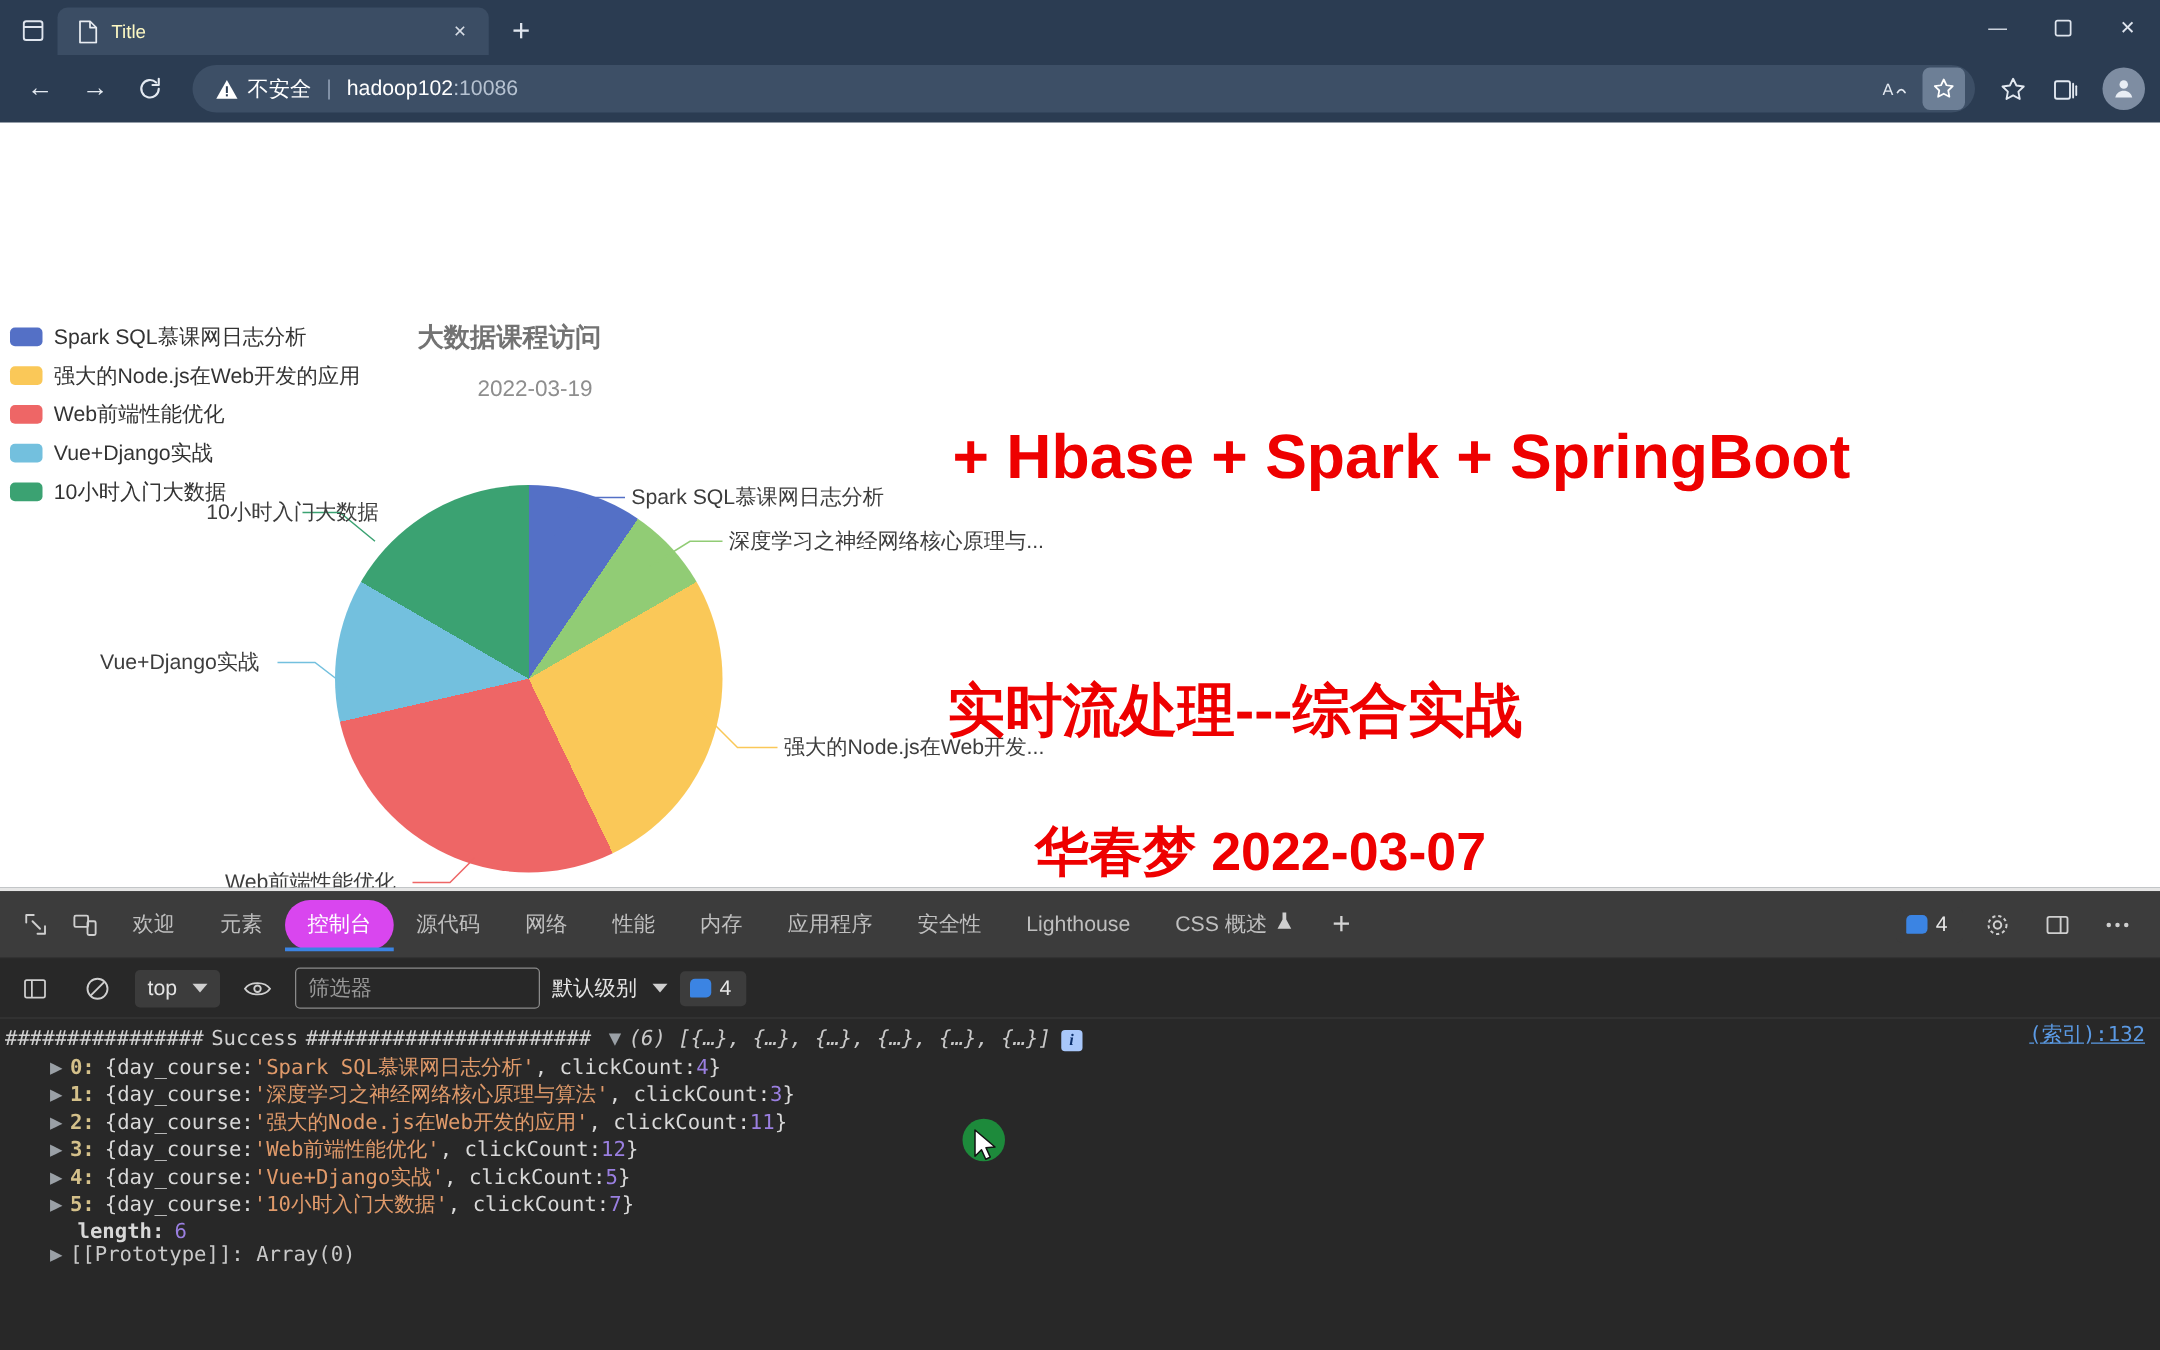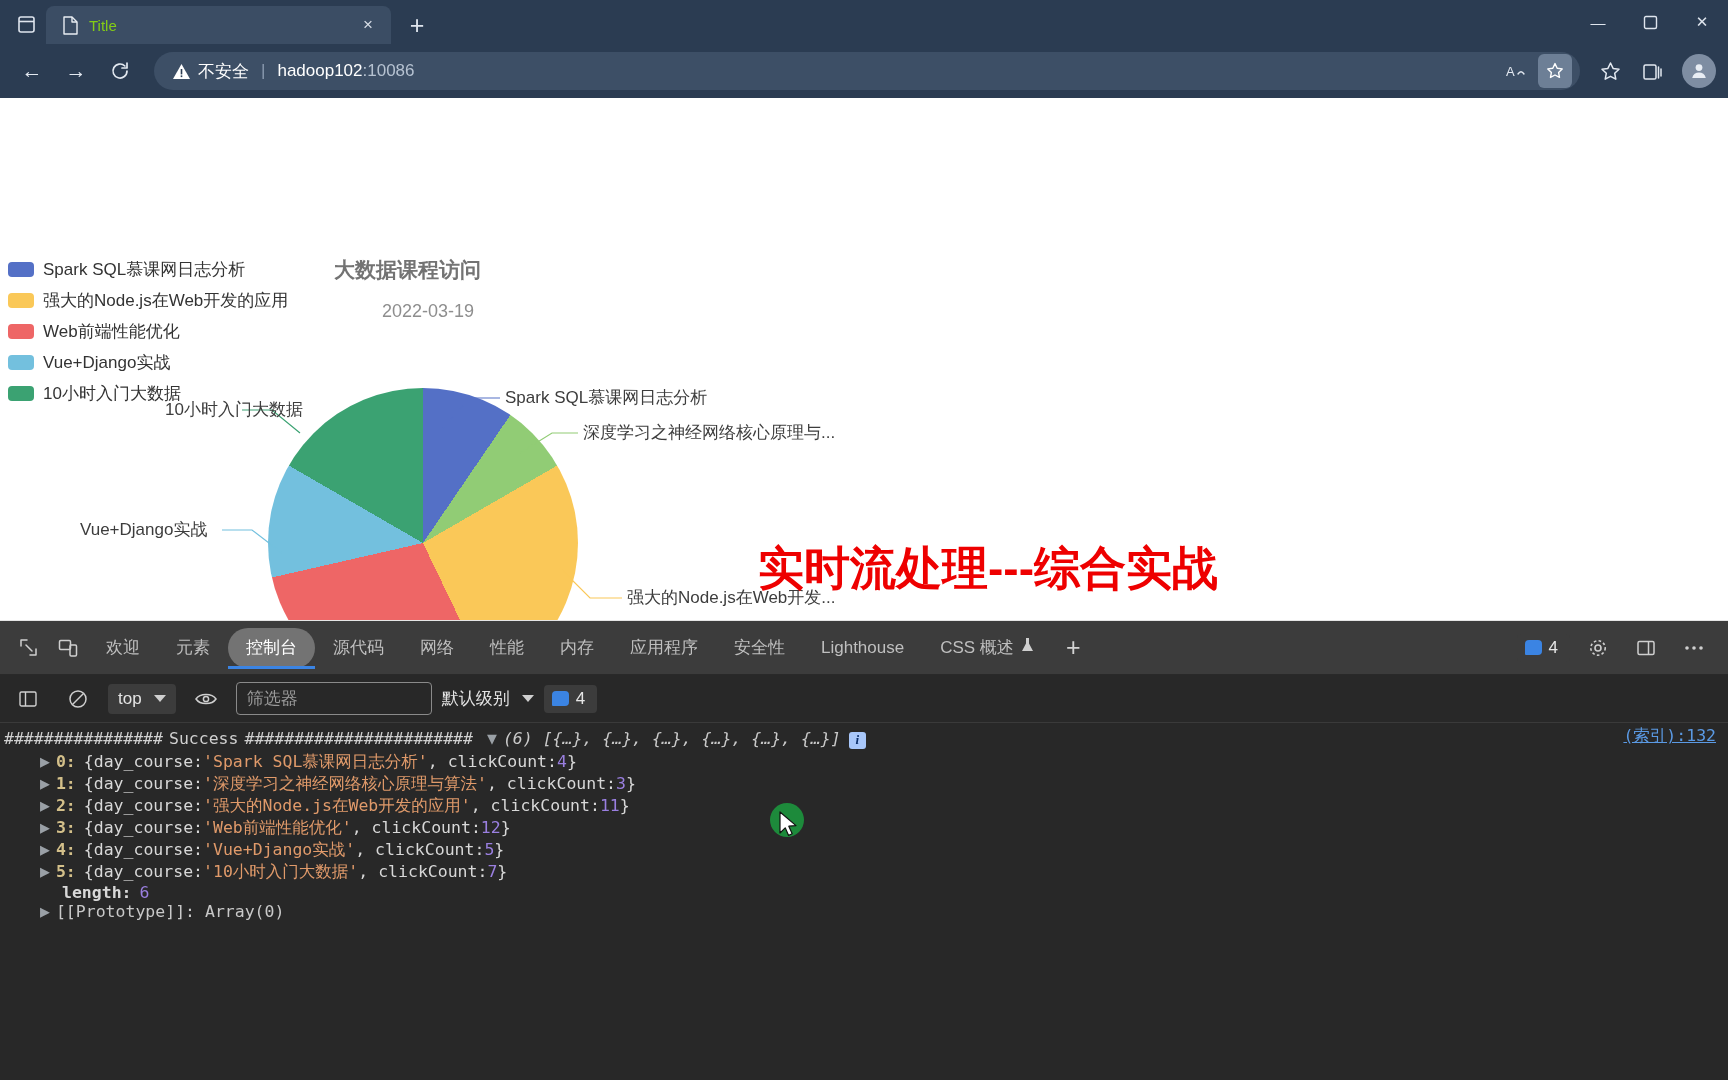--- a/index.html
+++ b/index.html
@@ -17,21 +17,21 @@
     padding-left: 6px; position: relative; flex: 0 0 44px;
   }
   .tab {
     height: 38px; width: 345px; background: #3b4d64; border-radius: 8px 8px 0 0;
     display: flex; align-items: center; padding: 0 10px 0 16px; gap: 10px;
     position: relative;
   }
   .tab-favicon { width: 17px; height: 19px; position: relative; flex: 0 0 17px; }
   .tab-favicon svg { display: block; }
   .tab-title {
-    color: #84cc16; font-size: 15px; flex: 1; white-space: nowrap;
+    color: #fef9c3; font-size: 15px; flex: 1; white-space: nowrap;
     overflow: hidden; text-overflow: ellipsis;
   }
   .tab-close {
     width: 26px; height: 26px; border-radius: 4px; color: #d6dce5;
     display: flex; align-items: center; justify-content: center; font-size: 17px;
   }
   .newtab {
     width: 34px; height: 34px; margin-left: 9px; margin-bottom: 2px; color: #dfe5ee;
     display: flex; align-items: center; justify-content: center; font-size: 25px;
     font-weight: 300;
@@ -106,38 +106,38 @@
 
   
   .overlay-text { position: absolute; color: #ee0000; font-weight: bold; white-space: nowrap; }
   .ot1 { left: 590px; top: 140px; font-size: 50px; }
   .ot2 { left: 762px; top: 238px; font-size: 50px; }
   .ot3 { left: 758px; top: 440px; font-size: 46px; }
   .ot4 { left: 828px; top: 555px; font-size: 43px; }
 
   
   .devtools {
-    flex: 0 0 auto; height: 460px; background: #282828; display: flex; flex-direction: column;
-    border-top: 1px solid #e5e5e5;
+    flex: 0 0 auto; height: 370px; background: #282828; display: flex; flex-direction: column;
+    border-top: 3px solid #e5e5e5;
   }
   .dt-tabbar {
     height: 54px; background: #3c3c3c; display: flex; align-items: center;
     padding: 0 8px; gap: 0px; flex: 0 0 54px; border-bottom: 1px solid #292929;
   }
   .dt-iconbtn {
     width: 40px; height: 40px; display: flex; align-items: center; justify-content: center;
     color: #cfcfcf; flex: 0 0 40px;
   }
   .dt-tab {
     padding: 0 18px; height: 40px; display: flex; align-items: center; gap: 7px;
     color: #bfbfbf; font-size: 17px; white-space: nowrap; border-radius: 3px;
     position: relative;
   }
   .dt-tab.active {
-    background: #737373; color: #ffffff; border-radius: 20px;
+    background: #d946ef; color: #ffffff; border-radius: 20px;
   }
   .dt-tab.active::after {
     content: ""; position: absolute; left: 0; right: 0; bottom: -1px; height: 3px;
     background: #3b84e3;
   }
   .dt-tab-plus { color: #d4d4d4; font-size: 25px; font-weight: 300; padding: 0 14px; }
   .dt-tabbar-right { margin-left: auto; display: flex; align-items: center; gap: 8px; padding-right: 6px; }
   .msg-badge {
     display: flex; align-items: center; gap: 7px; background: #3c3c3c;
     border-radius: 4px; padding: 4px 12px 4px 8px;
@@ -335,20 +335,21 @@
       <polyline points="300,335 272,312 242,312" stroke="#3ba272" fill="none" stroke-width="1.2"></polyline>
     </svg>
 
     <div class="pie-label" style="left:505px;top:288px;">Spark SQL慕课网日志分析</div>
     <div class="pie-label" style="left:583px;top:323px;">深度学习之神经网络核心原理与...</div>
     <div class="pie-label" style="left:627px;top:488px;">强大的Node.js在Web开发...</div>
     <div class="pie-label" style="left:180px;top:596px;">Web前端性能优化</div>
     <div class="pie-label" style="left:80px;top:420px;">Vue+Django实战</div>
     <div class="pie-label" style="left:165px;top:300px;">10小时入门大数据</div>
 
+    <div class="overlay-text ot2">+ Hbase + Spark + SpringBoot</div>
     <div class="overlay-text ot3">实时流处理---综合实战</div>
     <div class="overlay-text ot4">华春梦 2022-03-07</div>
   </div>
 
   <div class="devtools">
 
     <div class="dt-tabbar">
       <span class="dt-iconbtn">
         <svg width="19" height="19" viewBox="0 0 19 19">
             <path d="M2 2h6M2 2v6M17 17h-6M17 17v-6" stroke="#cfcfcf" stroke-width="1.5" fill="none" stroke-linecap="round"></path>

